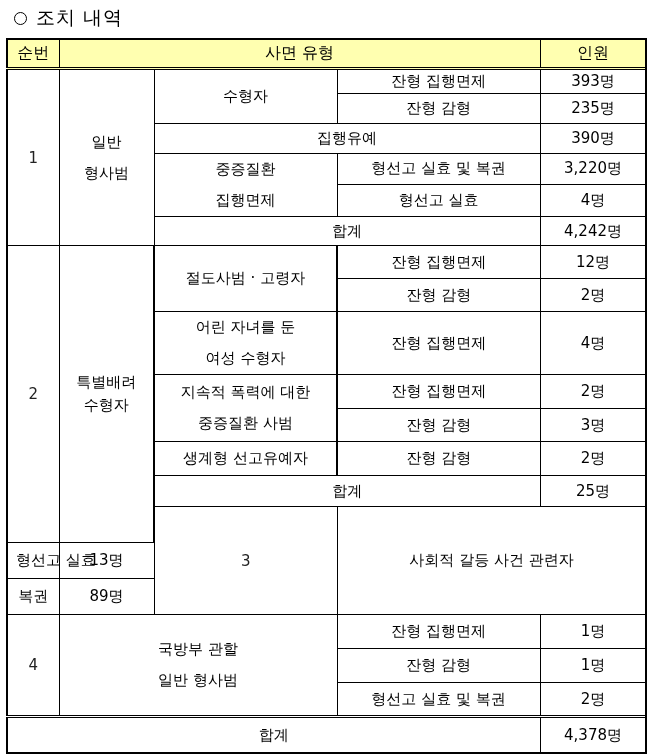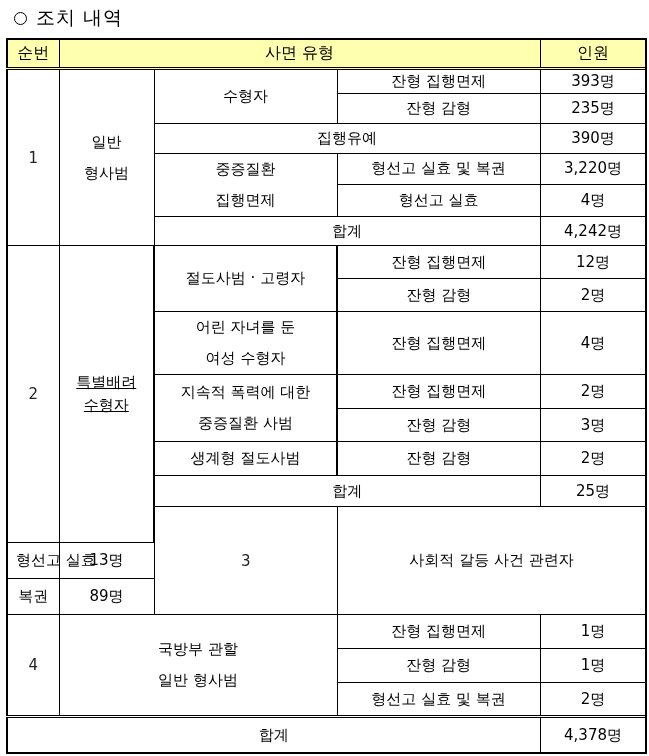--- a/index.html
+++ b/index.html
@@ -8,21 +8,21 @@
   .title { position:absolute; left:14px; top:4px; height:26px; font-size:19px; line-height:26px; letter-spacing:1px; }
   .title .bullet { display:inline-block; width:11px; height:11px; border:1.5px solid #000; border-radius:50%; margin-right:9px; vertical-align:-1px; }
   table.grid { position:absolute; left:6px; top:38px; width:639px; border-collapse:collapse;
                border:2.5px solid #000; table-layout:fixed; font-size:15px; }
   table.grid td { border:1px solid #000; padding:0 8px; text-align:center; vertical-align:middle; white-space:nowrap; }
   thead td { background:#FFFFB0; height:27px; font-size:16px; border-bottom:3px double #000 !important; }
   td.num { text-align:right; padding-right:7px; }
   td.seq { color:#222; }
   .dot-b { border-bottom:1px dotted #000 !important; }
   .thick-l { border-left:2px solid #000 !important; }
-  .thick-r { border-right:2px solid #000 !important;text-decoration:underline; }
+  .thick-r { border-right:2px solid #000 !important; }
   tr.sec-end td { border-bottom:1.5px solid #000; }
   tr.grand td { border-top:3px double #000; height:34px; }
   .two { line-height:31px; }
 </style>
 </head>
 <body>
 
 <div class="title">
   <span class="bullet"></span><span>조치 내역</span>
 </div>
@@ -92,21 +92,21 @@
     <tr style="height:34px">
       <td rowspan="2" class="dot-b two"><span>지속적 폭력에 대한</span><br><span>중증질환 사범</span></td>
       <td class="dot-b thick-l">잔형 집행면제</td>
       <td class="num dot-b">2명</td>
     </tr>
     <tr style="height:33px">
       <td class="dot-b thick-l">잔형 감형</td>
       <td class="num dot-b">3명</td>
     </tr>
     <tr style="height:34px">
-      <td class="dot-b">생계형 절도사범</td>
+      <td class="dot-b">생계형 선고유예자</td>
       <td class="dot-b thick-l">잔형 감형</td>
       <td class="num dot-b">2명</td>
     </tr>
     <tr class="sec-end" style="height:31px">
       <td colspan="2">합계</td>
       <td class="num">25명</td>
     </tr>
 
     <tr style="height:36px">
       <td rowspan="3" class="seq">3</td>

